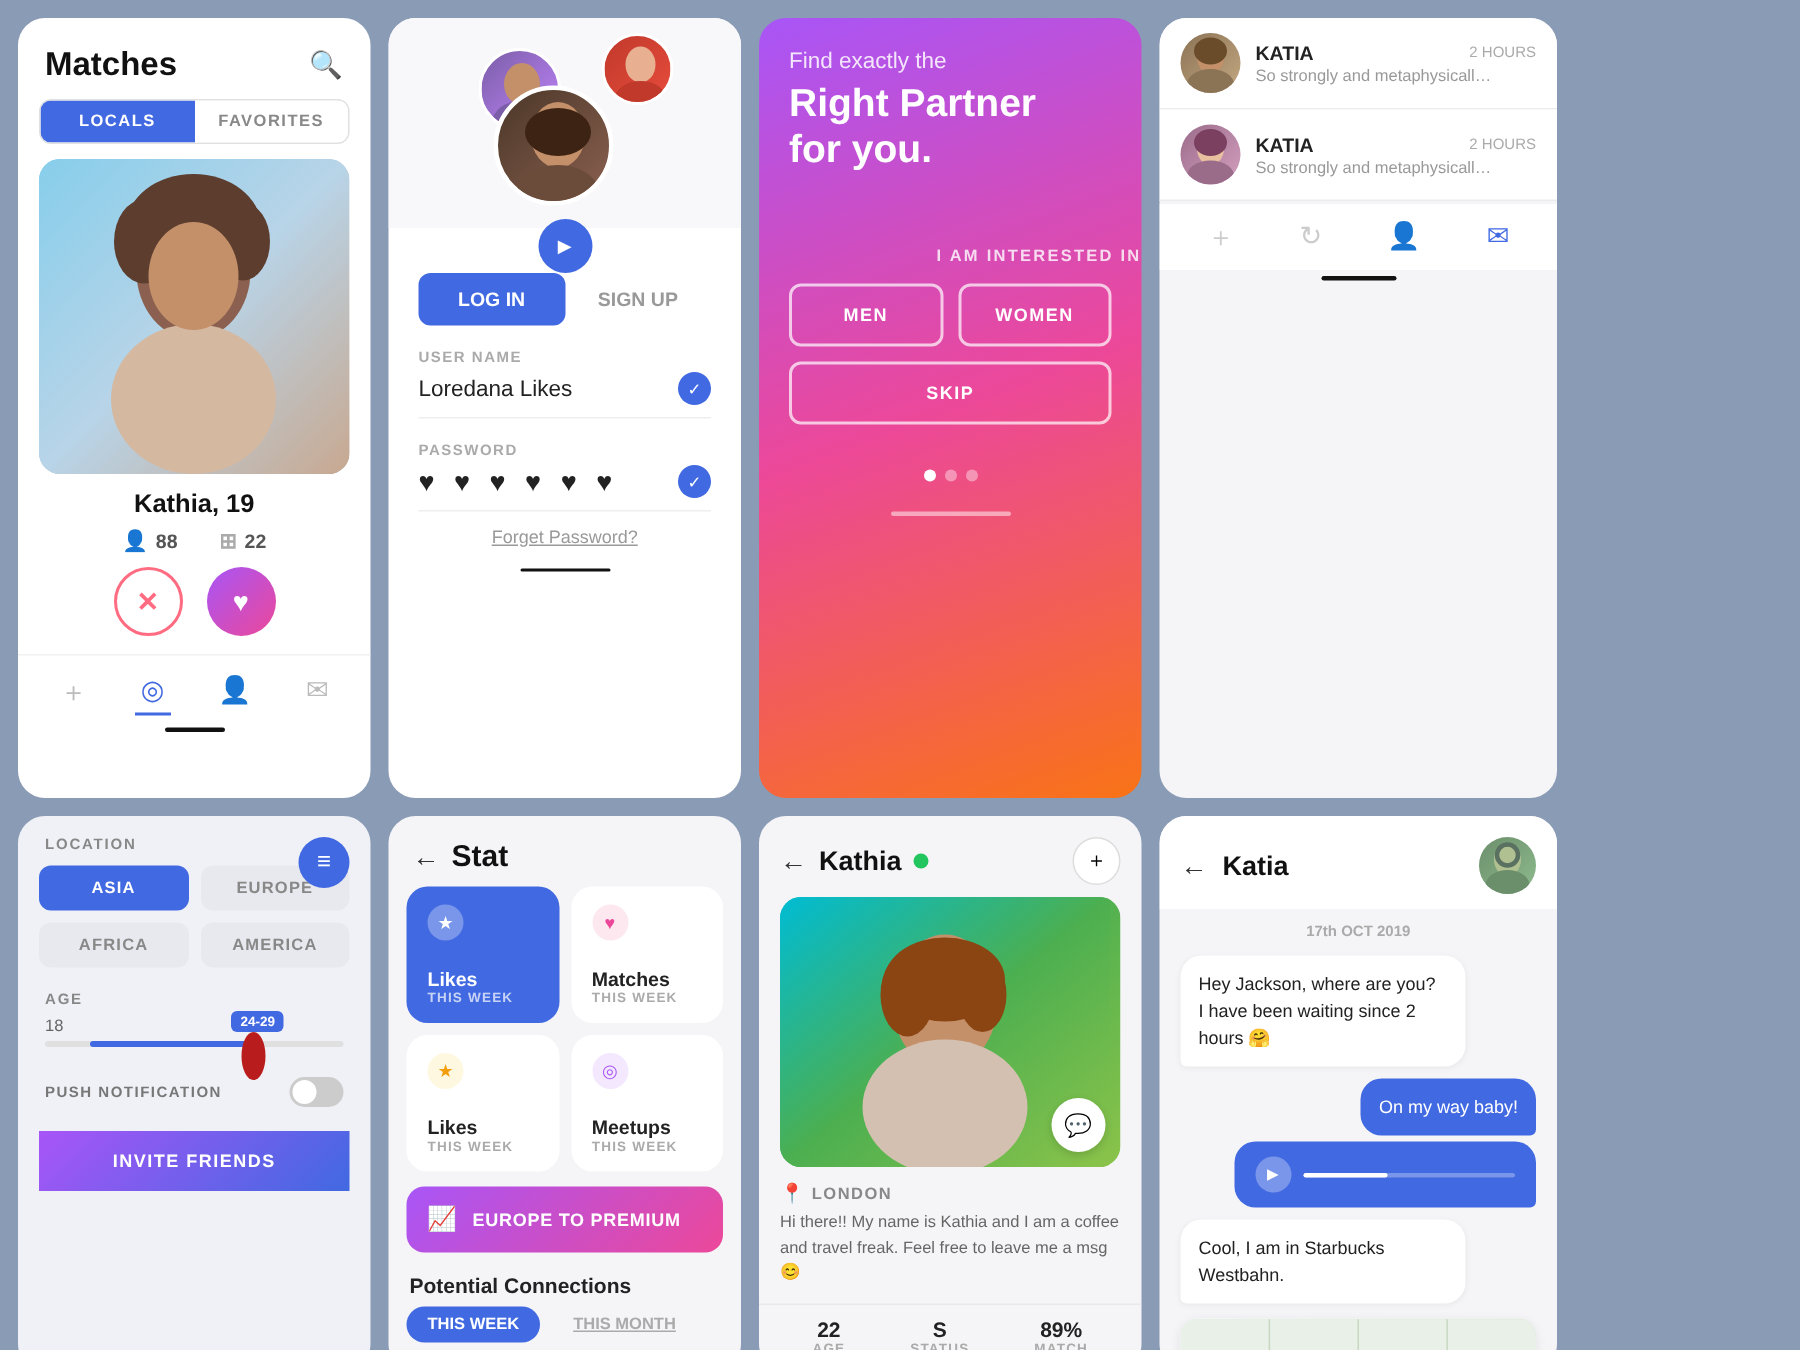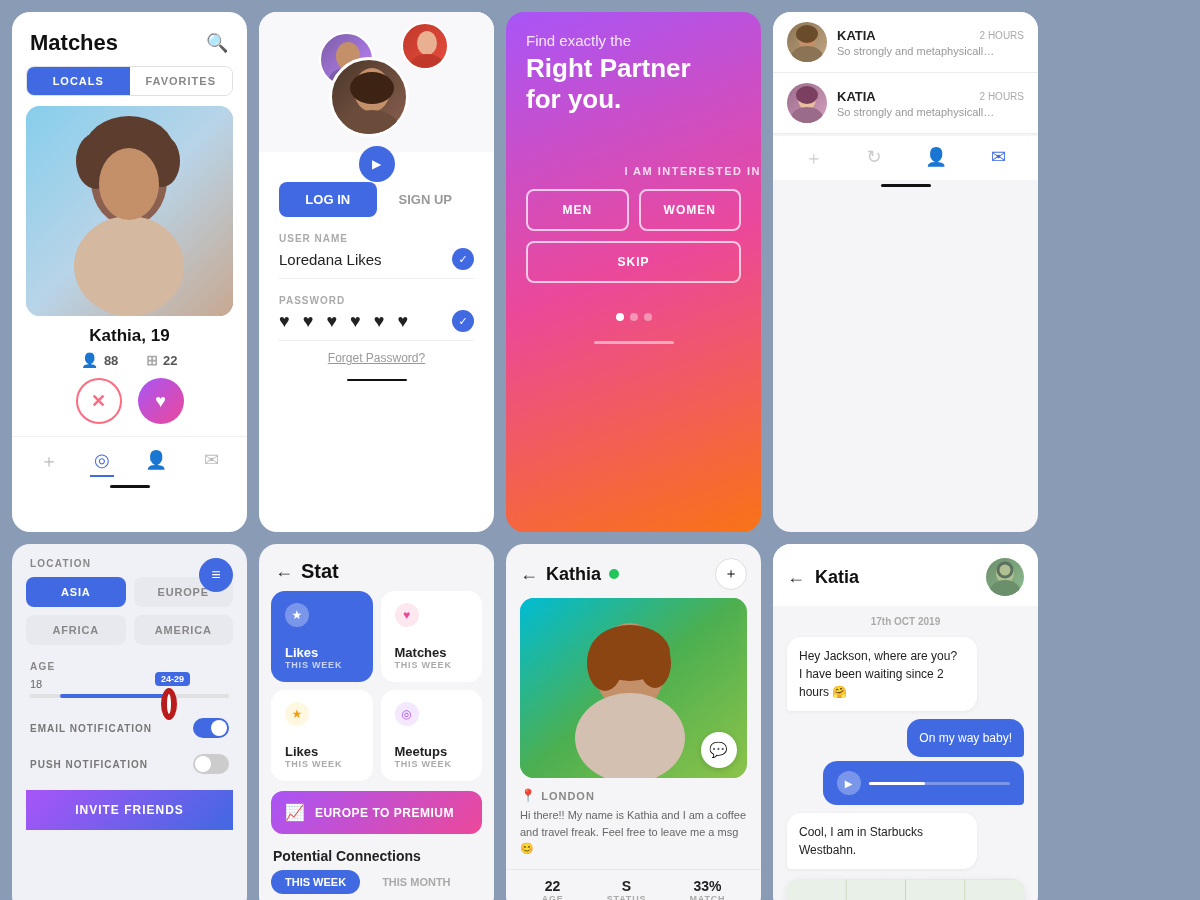--- a/index.html
+++ b/index.html
@@ -103,21 +103,21 @@
     .section-label { font-size: 10px; font-weight: 700; letter-spacing: 1.2px; color: #888; padding: 14px 18px 8px; }
     .location-btns { display: grid; grid-template-columns: 1fr 1fr; gap: 8px; margin: 0 14px 6px; }
     .loc-btn { padding: 9px 0; text-align: center; border-radius: 8px; font-size: 11px; font-weight: 700; letter-spacing: 0.8px; cursor: pointer; }
     .loc-btn.active { background: #4169e1; color: #fff; }
     .loc-btn.inactive { background: #e8e8ef; color: #888; }
     .age-section { padding: 10px 18px; }
     .age-label { font-size: 10px; font-weight: 700; letter-spacing: 1.2px; color: #888; margin-bottom: 6px; }
     .age-num { font-size: 11px; color: #666; margin-bottom: 4px; }
     .slider-track { height: 4px; background: #e0e0e0; border-radius: 2px; position: relative; margin: 4px 0 2px; }
     .slider-fill { height: 100%; background: #4169e1; border-radius: 2px; width: 55%; position: absolute; left: 15%; }
-    .slider-thumb { width: 16px; height: 32px; border-radius: 50%; background: #fff; border: 6px solid #b91c1c; position: absolute; top: -6px; left: calc(15% + 55% - 8px); }
+    .slider-thumb { width: 16px; height: 32px; border-radius: 50%; background: #fff; border: 8px solid #b91c1c; position: absolute; top: -6px; left: calc(15% + 55% - 8px); }
     .slider-label { background: #4169e1; color: #fff; font-size: 9px; font-weight: 700; padding: 2px 6px; border-radius: 4px; position: absolute; top: -22px; left: calc(15% + 55% - 15px); white-space: nowrap; }
     .toggle-row { display: flex; justify-content: space-between; align-items: center; padding: 8px 18px; }
     .toggle-label-text { font-size: 10px; font-weight: 700; letter-spacing: 1px; color: #777; }
     .toggle { width: 36px; height: 20px; border-radius: 10px; position: relative; cursor: pointer; }
     .toggle.on { background: #4169e1; }
     .toggle.off { background: #ccc; }
     .toggle-circle { width: 16px; height: 16px; border-radius: 50%; background: #fff; position: absolute; top: 2px; transition: left 0.2s; }
     .toggle.on .toggle-circle { left: 18px; }
     .toggle.off .toggle-circle { left: 2px; }
     .invite-btn { margin: 8px 14px 0; background: linear-gradient(135deg, #a855f7, #4169e1); color: #fff; border-radius: 0; padding: 13px 0; text-align: center; font-size: 12px; font-weight: 700; letter-spacing: 1px; cursor: pointer; }
@@ -141,21 +141,21 @@
     .stat-card-sublabel { font-size: 9px; font-weight: 600; letter-spacing: 0.8px; }
     .stat-card-sublabel.white { color: rgba(255,255,255,0.7); }
     .stat-card-sublabel.gray { color: #aaa; }
     .upgrade-btn { margin: 10px 12px; background: linear-gradient(135deg, #a855f7, #ec4899); color: #fff; border-radius: 12px; padding: 12px 14px; display: flex; align-items: center; gap: 10px; cursor: pointer; }
     .upgrade-icon { font-size: 16px; }
     .upgrade-text { font-size: 12px; font-weight: 700; letter-spacing: 0.5px; }
     .connections-label { padding: 4px 14px 6px; font-size: 14px; font-weight: 700; color: #222; }
     .connections-tabs { display: flex; gap: 8px; padding: 0 12px; margin-bottom: 8px; }
     .conn-tab { padding: 6px 14px; border-radius: 20px; font-size: 11px; font-weight: 700; cursor: pointer; }
     .conn-tab.active { background: #4169e1; color: #fff; }
-    .conn-tab.inactive { color: #aaa; }
+    .conn-tab.inactive { color: #aaa; text-decoration: underline; }
 
     
     .card7 { grid-column: 3; grid-row: 2; background: #f5f5f7; }
     .card7-header { display: flex; align-items: center; gap: 8px; padding: 14px 14px 8px; }
     .card7-name { font-size: 18px; font-weight: 800; color: #111; }
     .online-dot { width: 10px; height: 10px; border-radius: 50%; background: #22c55e; }
     .card7-actions { display: flex; gap: 8px; margin-left: auto; }
     .card7-action-btn { width: 32px; height: 32px; border-radius: 50%; border: 1px solid #ddd; display: flex; align-items: center; justify-content: center; font-size: 14px; cursor: pointer; background: #fff; }
     .profile-photo-wrap { margin: 0 14px 10px; border-radius: 14px; overflow: hidden; height: 180px; position: relative; }
     .profile-photo-placeholder { width: 100%; height: 100%; background: linear-gradient(135deg, #00bcd4, #4caf50, #8bc34a); }
@@ -381,26 +381,20 @@
       <div class="age-label">AGE</div>
       <div class="age-num">18</div>
       <div class="slider-track">
         <div class="slider-fill"></div>
         <div class="slider-thumb">
           <div class="slider-label">24-29</div>
         </div>
       </div>
     </div>
     <div class="toggle-row">
-      <span class="toggle-label-text">EMAIL NOTIFICATION</span>
-      <div class="toggle on">
-        <div class="toggle-circle"></div>
-      </div>
-    </div>
-    <div class="toggle-row">
       <span class="toggle-label-text">PUSH NOTIFICATION</span>
       <div class="toggle off">
         <div class="toggle-circle"></div>
       </div>
     </div>
     <div class="invite-btn">INVITE FRIENDS</div>
   </div>
 
   <div class="card card6">
     <div class="card6-header">
@@ -478,21 +472,21 @@
     <div class="profile-stats-row">
       <div class="pstat">
         <div class="pstat-val">22</div>
         <div class="pstat-label">AGE</div>
       </div>
       <div class="pstat">
         <div class="pstat-val">S</div>
         <div class="pstat-label">STATUS</div>
       </div>
       <div class="pstat">
-        <div class="pstat-val">33%</div>
+        <div class="pstat-val">89%</div>
         <div class="pstat-label">MATCH</div>
       </div>
     </div>
 
   </div>
 
   <div class="card card8">
     <div class="card8-header">
       <span class="card8-back">←</span>
       <span class="card8-name">Katia</span>

